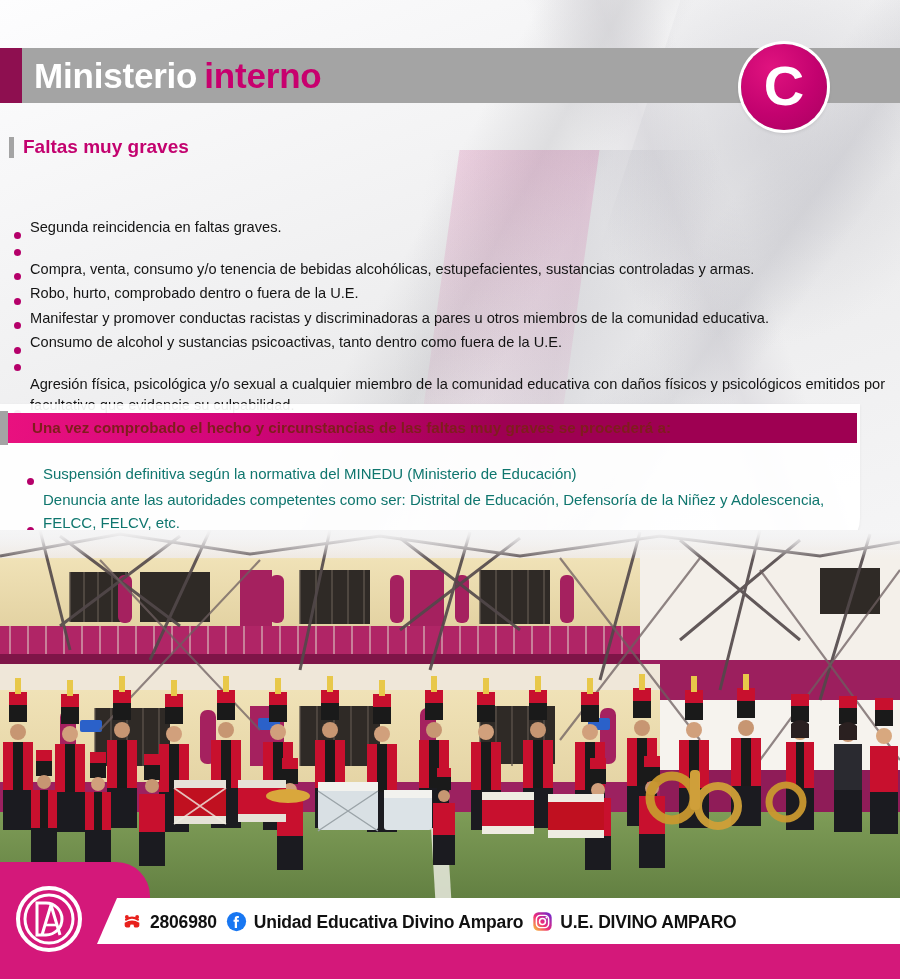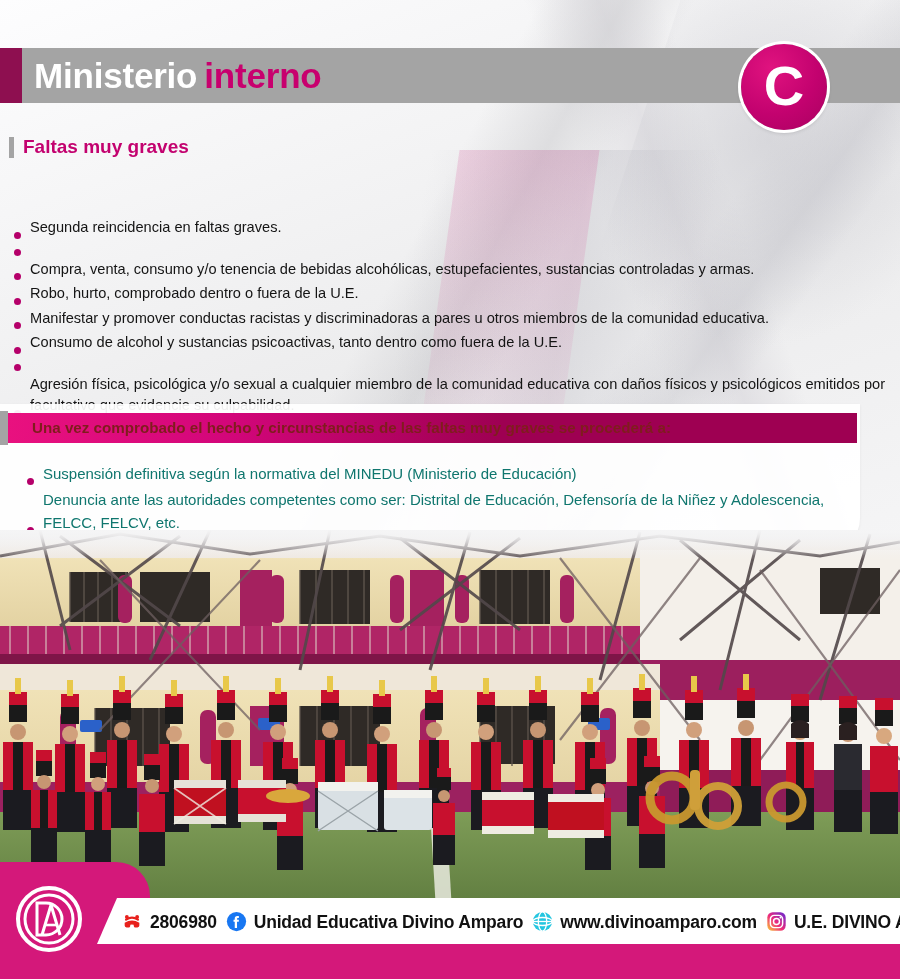--- a/index.html
+++ b/index.html
@@ -582,33 +582,20 @@
     <div class="fitem">
       <span class="ficon">
         <svg width="21" height="21" viewBox="0 0 24 24" aria-hidden="true">
           <circle cx="12" cy="12" r="11" fill="#1877f2"></circle>
           <path d="M14.6 12.3h-2v7h-2.6v-7H8.6V10h1.4V8.6c0-1.8.8-2.9 2.9-2.9h1.8v2.3h-1.1c-.8 0-.9.3-.9.9V10h2l-.1 2.3z" fill="#ffffff"></path>
         </svg>
       </span>
       <span class="flabel">Unidad Educativa Divino Amparo</span>
     </div>
 
-    <div class="fitem">
-      <span class="ficon">
-        <svg width="21" height="21" viewBox="0 0 24 24" aria-hidden="true">
-          <circle cx="12" cy="12" r="11" fill="#24c6e0"></circle>
-          <g fill="none" stroke="#ffffff" stroke-width="1.5">
-            <ellipse cx="12" cy="12" rx="11" ry="4.6"></ellipse>
-            <ellipse cx="12" cy="12" rx="4.8" ry="11"></ellipse>
-            <path d="M1 12h22"></path>
-          </g>
-        </svg>
-      </span>
-      <span class="flabel">www.divinoamparo.com</span>
-    </div>
 
     <div class="fitem">
       <span class="ficon">
         <svg width="21" height="21" viewBox="0 0 24 24" aria-hidden="true">
           <defs>
             <linearGradient id="igg" x1="0" y1="1" x2="1" y2="0">
               <stop offset="0" stop-color="#f9ce34"></stop>
                 <stop offset=".45" stop-color="#ee2a7b"></stop>
                 <stop offset="1" stop-color="#6228d7"></stop>
             </linearGradient>

